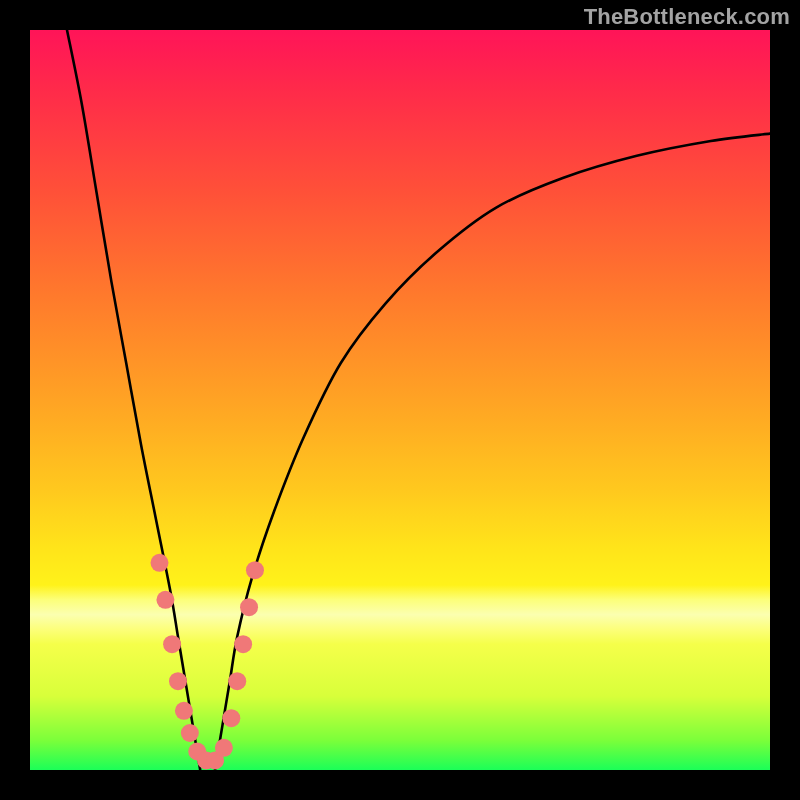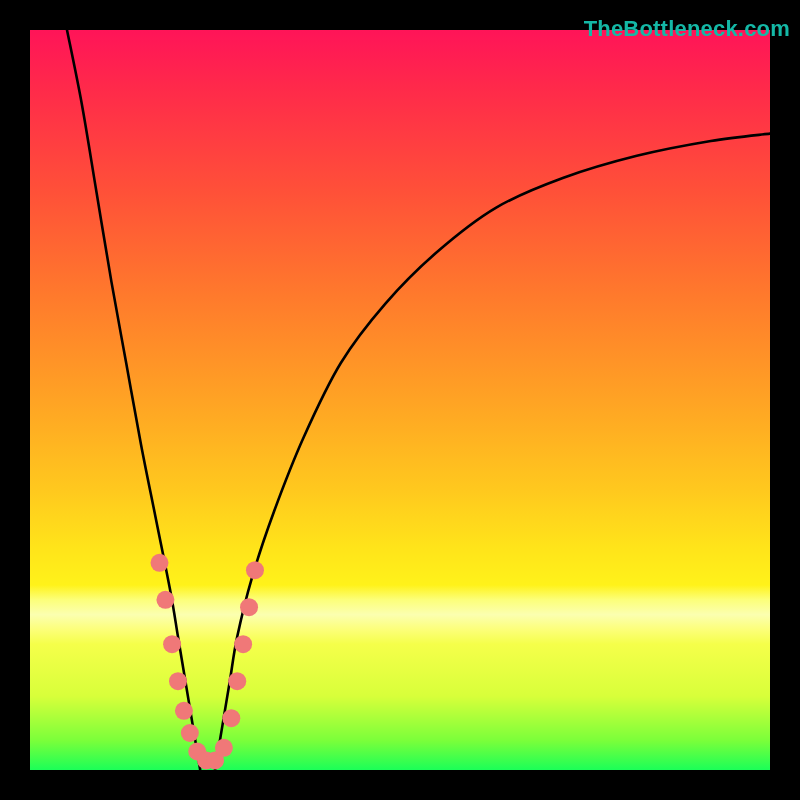--- a/index.html
+++ b/index.html
@@ -44,23 +44,23 @@
   }
   .plot-svg {
     position: absolute;
     left: 0;
     top: 0;
     width: 740px;
     height: 740px;
   }
   .watermark {
     position: absolute;
-    top: 16px;
+    top: 4px;
     right: 10px;
-    color: #14b8a6;
+    color: #a3a3a3;
     font-size: 22px;
     font-weight: 600;
     letter-spacing: 0.2px;
     user-select: none;
   }
 </style>
 </head>
 <body>
 
 <div class="frame">

